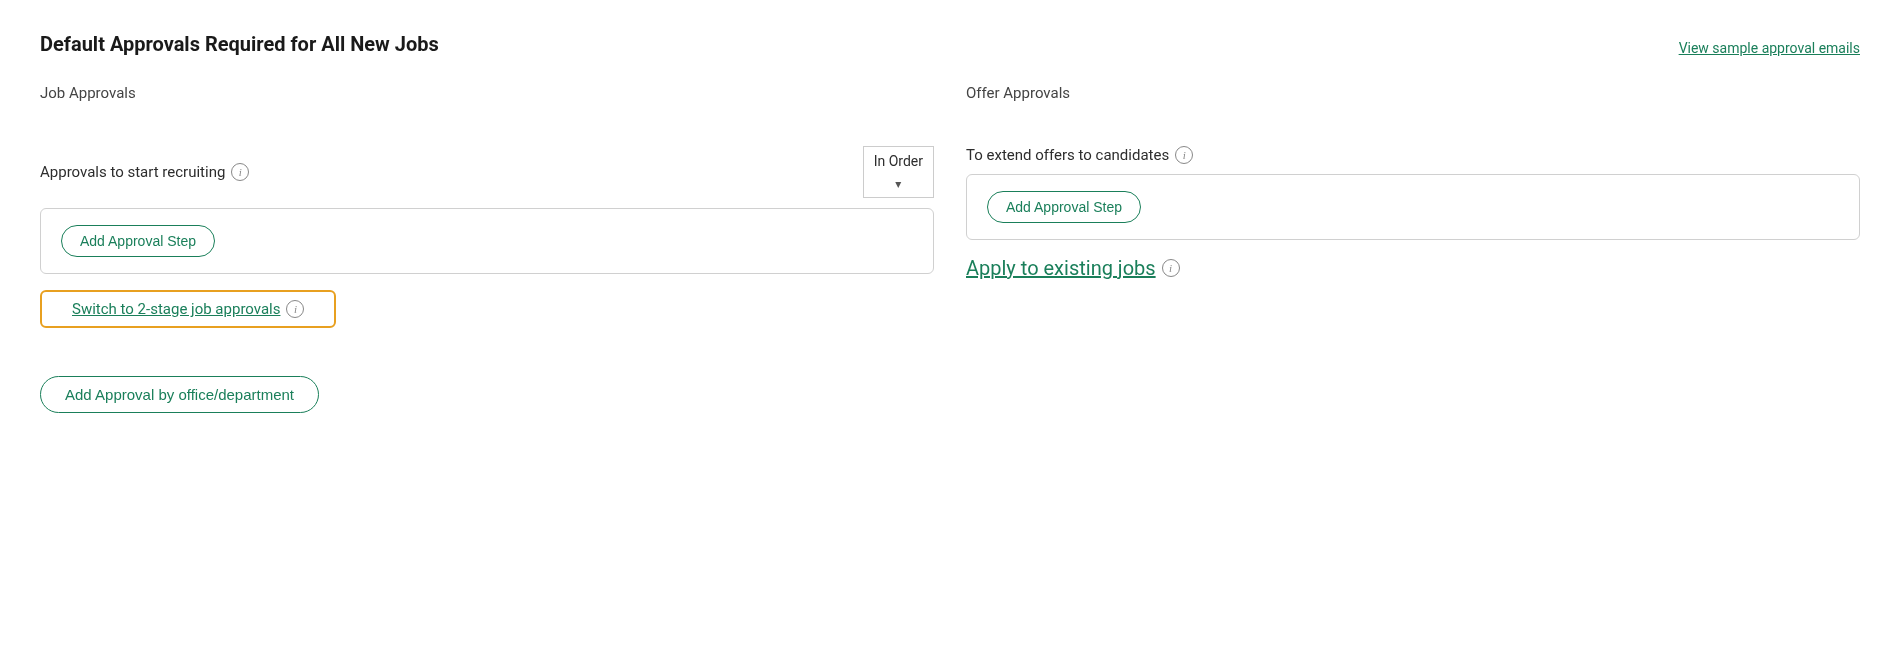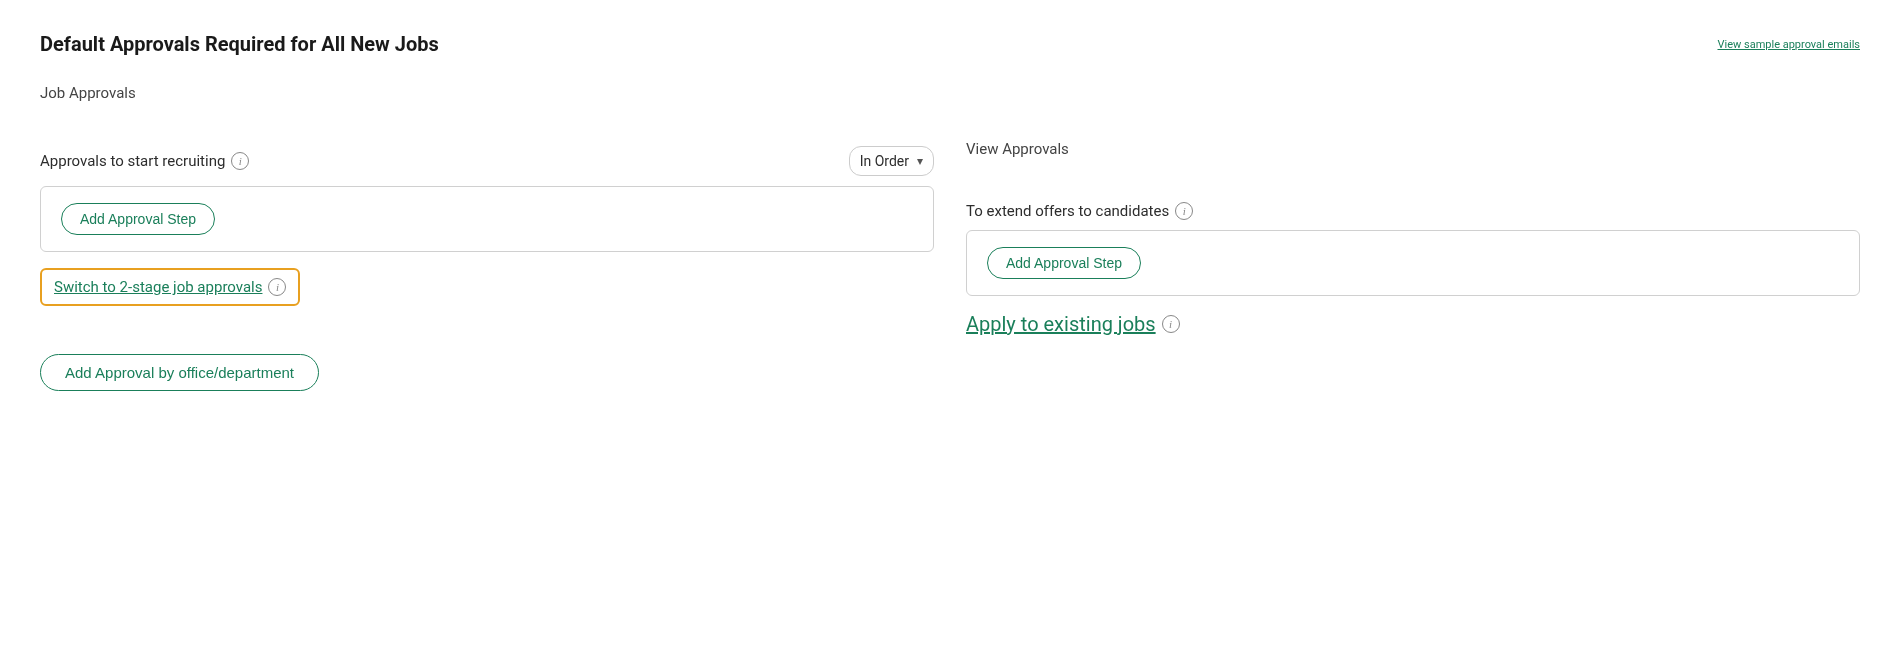--- a/index.html
+++ b/index.html
@@ -14,41 +14,40 @@
       color: #2d2d2d;
       font-size: 15px;
       padding: 32px 40px;
       width: 1900px;
       min-height: 660px;
     }
 
     .page-header {
       display: flex;
       justify-content: space-between;
-      align-items: center;
+      align-items: flex-end;
       margin-bottom: 28px;
     }
 
     .page-title {
       font-size: 20px;
       font-weight: 700;
       color: #1a1a1a;
     }
 
     .view-sample-link {
       color: #1a7f5a;
       text-decoration: underline;
       cursor: pointer;
-      font-size: 11px;
+      font-size: 14px;
     }
 
     .columns-container {
       display: flex;
       gap: 32px;
-      align-items: center;
     }
 
     .column {
       flex: 1;
     }
 
     .section-title {
       font-size: 15px;
       font-weight: 400;
       color: #444;
@@ -84,27 +83,28 @@
       cursor: default;
       font-style: italic;
       font-family: serif;
       flex-shrink: 0;
     }
 
     .order-select {
       display: flex;
       align-items: center;
       border: 1.5px solid #ccc;
-      border-radius: 12px;
+      border-radius: 0;
       padding: 6px 10px;
       font-size: 14px;
       color: #2d2d2d;
       cursor: pointer;
       gap: 8px;
       background: #fff;
+      flex-direction: column;
     }
 
     .order-select .chevron {
       font-size: 12px;
       color: #555;
     }
 
     .approval-box {
       border: 1.5px solid #d0d0d0;
       border-radius: 6px;
@@ -152,21 +152,21 @@
       cursor: pointer;
       font-weight: 500;
     }
 
     .switch-link-container {
       display: inline-flex;
       align-items: center;
       gap: 6px;
       border: 2.5px solid #e8a020;
       border-radius: 6px;
-      padding: 8px 12px;
+      padding: 8px 30px;
       margin-bottom: 32px;
     }
 
     .switch-link {
       color: #1a7f5a;
       text-decoration: underline;
       cursor: pointer;
       font-size: 15px;
     }
 
@@ -229,21 +229,21 @@
       <a class="switch-link">Switch to 2-stage job approvals</a>
       <span class="info-icon">i</span>
     </div>
 
     <div style="margin-top: 16px;">
       <button class="add-by-office-btn">Add Approval by office/department</button>
     </div>
   </div>
 
   <div class="column">
-    <div class="section-title">View Approvals</div>
+    <div class="section-title">Offer Approvals</div>
 
     <div class="field-row">
       <div class="field-label">
         <span>To extend offers to candidates</span>
         <span class="info-icon">i</span>
       </div>
     </div>
 
     <div class="approval-box">
       <button class="add-approval-btn">Add Approval Step</button>

